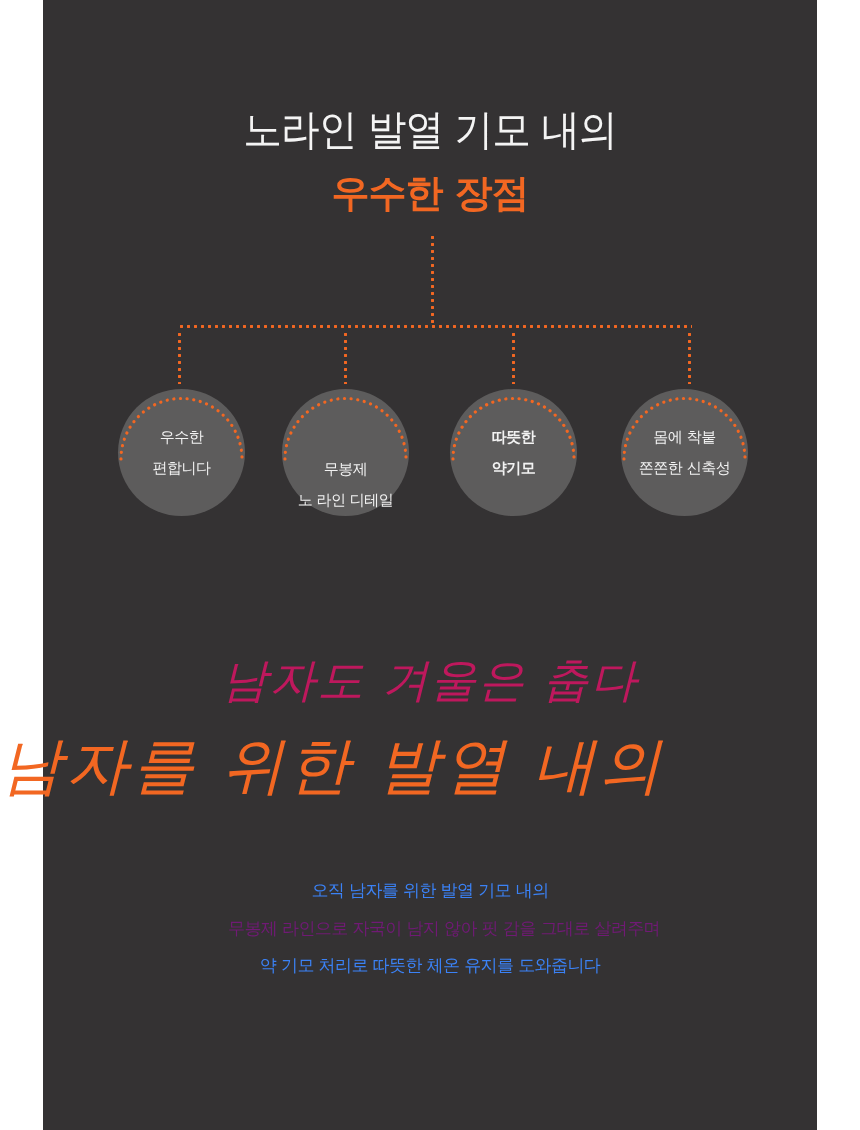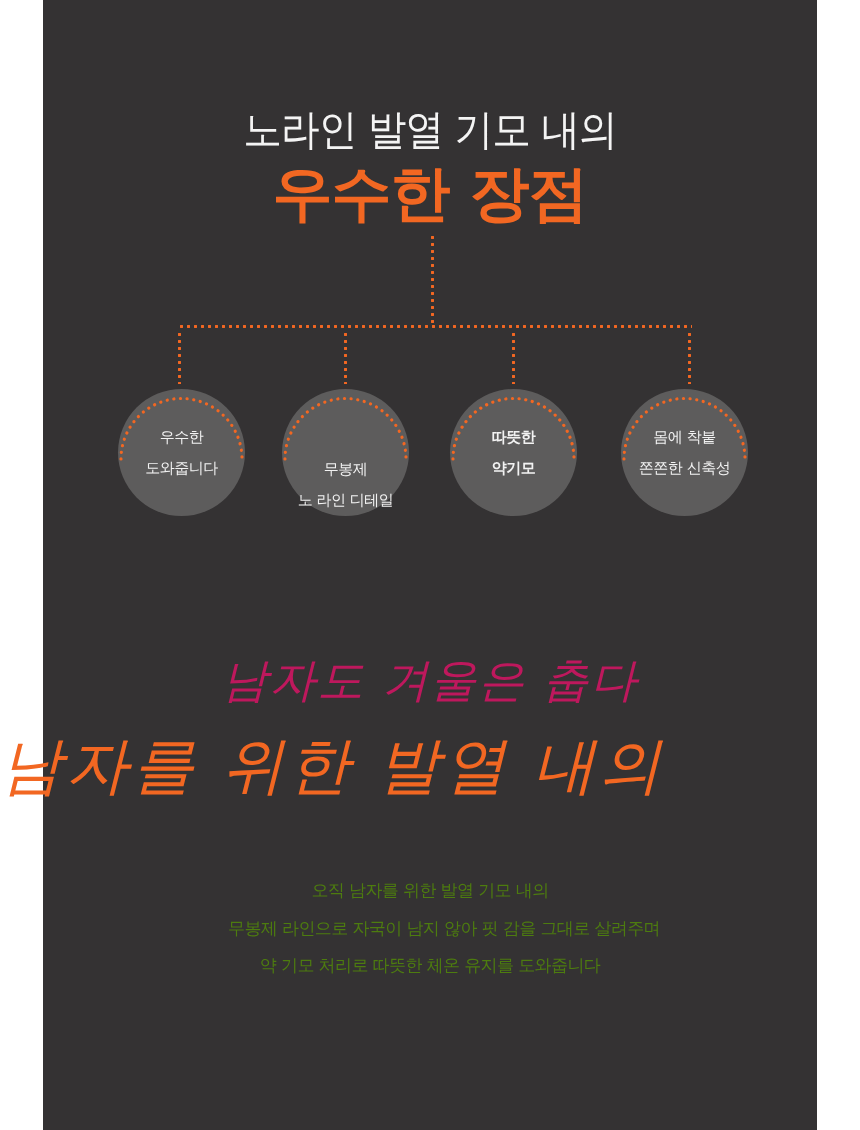--- a/index.html
+++ b/index.html
@@ -12,21 +12,21 @@
     }
 
     .title-1 {
       position: absolute; left: 0; width: 860px; top: 104px; text-align: center;
       color: #f4f4f4; font-size: 42px; font-weight: 300; letter-spacing: -1px;
       font-family: "DejaVu Sans", sans-serif; line-height: 52px;
       transform: scaleX(0.92);
     }
     .title-2 {
       position: absolute; left: 0; width: 860px; top: 160px; text-align: center;
-      color: #f26722; font-size: 60px; font-weight: bold; letter-spacing: -1px;
+      color: #f26722; font-size: 38px; font-weight: bold; letter-spacing: -1px;
       font-family: "DejaVu Sans", sans-serif; line-height: 66px;
     }
 
     
     .dots-v {
       position: absolute; width: 3px;
       background-image: radial-gradient(circle, #f26722 1.4px, transparent 1.6px);
       background-size: 3px 7px; background-repeat: repeat-y;
     }
     .dots-h {
@@ -54,24 +54,24 @@
     .hand-2 {
       position: absolute; left: 0; width: 860px; top: 726px; text-align: left;
       color: #f26722; font-size: 62px; line-height: 80px;
       font-family: "DejaVu Serif", serif; font-style: italic; letter-spacing: 4px;
     }
 
     .body-text {
       position: absolute; left: 0; width: 860px; top: 872px; text-align: center;
     }
     .body-text .bl {
-      display: block; font-size: 17px; line-height: 37.5px; color: #4d7c0f;
+      display: block; font-size: 17px; line-height: 37.5px; color: #3b82f6;
       letter-spacing: -0.6px; white-space: nowrap;
     }
-    .body-text .bl.hl { color: #4d7c0f; padding-left: 28px; }
+    .body-text .bl.hl { color: #701a75; padding-left: 28px; }
   </style>
 </head>
 <body>
 
 <div class="panel"></div>
 
 <div class="title-1">노라인 발열 기모 내의</div>
 <div class="title-2">우수한 장점</div>
 
 <div class="dots-v" style="left:431px; top:234px; height:93px;"></div>
@@ -79,21 +79,21 @@
 <div class="dots-v" style="left:178px; top:331px; height:53px;"></div>
 <div class="dots-v" style="left:344px; top:331px; height:53px;"></div>
 <div class="dots-v" style="left:512px; top:331px; height:53px;"></div>
 <div class="dots-v" style="left:688px; top:331px; height:53px;"></div>
 
 <div class="feature" style="left:118px;text-align:center;">
   <svg class="arc" viewBox="0 0 127 127">
     <path d="M3,70 A60.5,60.5 0 1 1 124,70" fill="none" stroke="#f26722" stroke-width="3.2" stroke-linecap="round" stroke-dasharray="0.1 6.6"></path>
   </svg>
   <span class="line">우수한</span>
-  <span class="line">도와줍니다</span>
+  <span class="line">편합니다</span>
 </div>
 
 <div class="feature" style="left:282px;justify-content:flex-end;">
   <svg class="arc" viewBox="0 0 127 127">
     <path d="M3,70 A60.5,60.5 0 1 1 124,70" fill="none" stroke="#f26722" stroke-width="3.2" stroke-linecap="round" stroke-dasharray="0.1 6.6"></path>
   </svg>
   <span class="line">무봉제</span>
   <span class="line">노 라인 디테일</span>
 </div>
 

